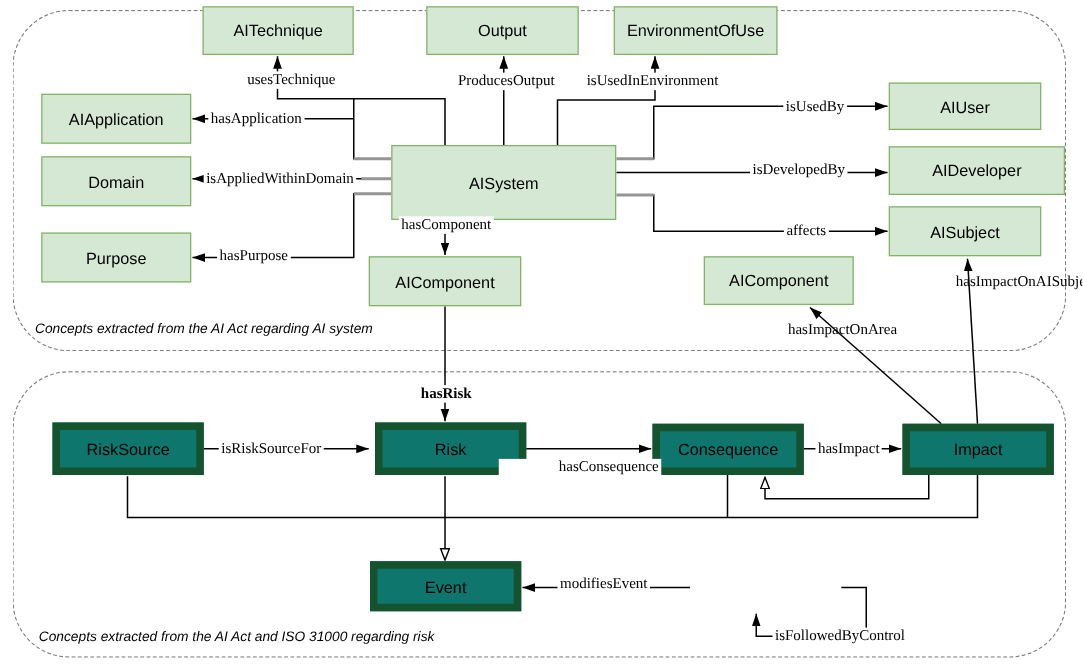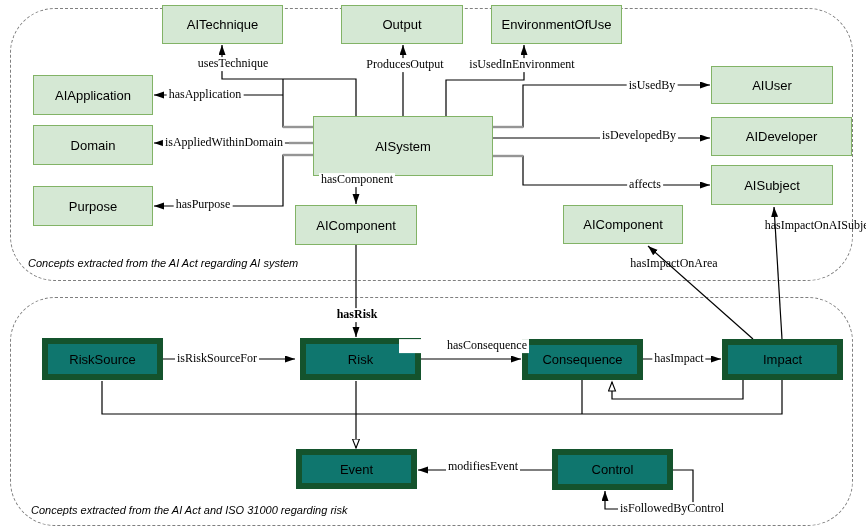--- a/index.html
+++ b/index.html
@@ -98,34 +98,33 @@
   <div class="node green" style="left:711px;top:66px;width:122px;height:38px;">AIUser</div>
   <div class="node green" style="left:711px;top:117px;width:141px;height:39px;">AIDeveloper</div>
   <div class="node green" style="left:711px;top:165px;width:122px;height:40px;">AISubject</div>
   <div class="node green" style="left:563px;top:205px;width:120px;height:39px;">AIComponent</div>
 
   <div class="node yellow" style="left:42px;top:338px;width:121px;height:42px;">RiskSource</div>
   <div class="node yellow" style="left:300px;top:338px;width:121px;height:42px;text-align:center;">Risk</div>
   <div class="node yellow" style="left:522px;top:339px;width:121px;height:41px;">Consequence</div>
   <div class="node yellow" style="left:722px;top:339px;width:121px;height:41px;">Impact</div>
   <div class="node yellow" style="left:296px;top:449px;width:121px;height:40px;">Event</div>
-  <div class="node yellow" style="left:552px;top:449px;width:121px;height:41px;">Control</div>
 
   <span class="elabel" style="left:233px;top:64px;">usesTechnique</span>
   <span class="elabel" style="left:405px;top:65px;">ProducesOutput</span>
   <span class="elabel" style="left:522px;top:65px;">isUsedInEnvironment</span>
   <span class="elabel" style="left:205px;top:95px;">hasApplication</span>
   <span class="elabel" style="left:224px;top:143px;">isAppliedWithinDomain</span>
   <span class="elabel" style="left:203px;top:205px;">hasPurpose</span>
   <span class="elabel" style="left:357px;top:180px;">hasComponent</span>
   <span class="elabel" style="left:652px;top:86px;">isUsedBy</span>
   <span class="elabel" style="left:639px;top:136px;">isDevelopedBy</span>
   <span class="elabel" style="left:645px;top:185px;">affects</span>
   <span class="elabel nobg" style="left:777px;top:226px;margin-left:44px;">hasImpactOnAISubject</span>
   <span class="elabel nobg" style="left:674px;top:264px;">hasImpactOnArea</span>
   <span class="elabel bold" style="left:357px;top:315px;">hasRisk</span>
   <span class="elabel" style="left:217px;top:359px;">isRiskSourceFor</span>
-  <span class="elabel" style="left:464px;top:346px;padding-left:48px;">hasConsequence</span>
+  <span class="elabel" style="left:464px;top:374px;padding-left:48px;">hasConsequence</span>
   <span class="elabel" style="left:679px;top:359px;">hasImpact</span>
   <span class="elabel" style="left:483px;top:467px;">modifiesEvent</span>
   <span class="elabel" style="left:672px;top:509px;">isFollowedByControl</span>
 
 </div>
 
 </body></html>

